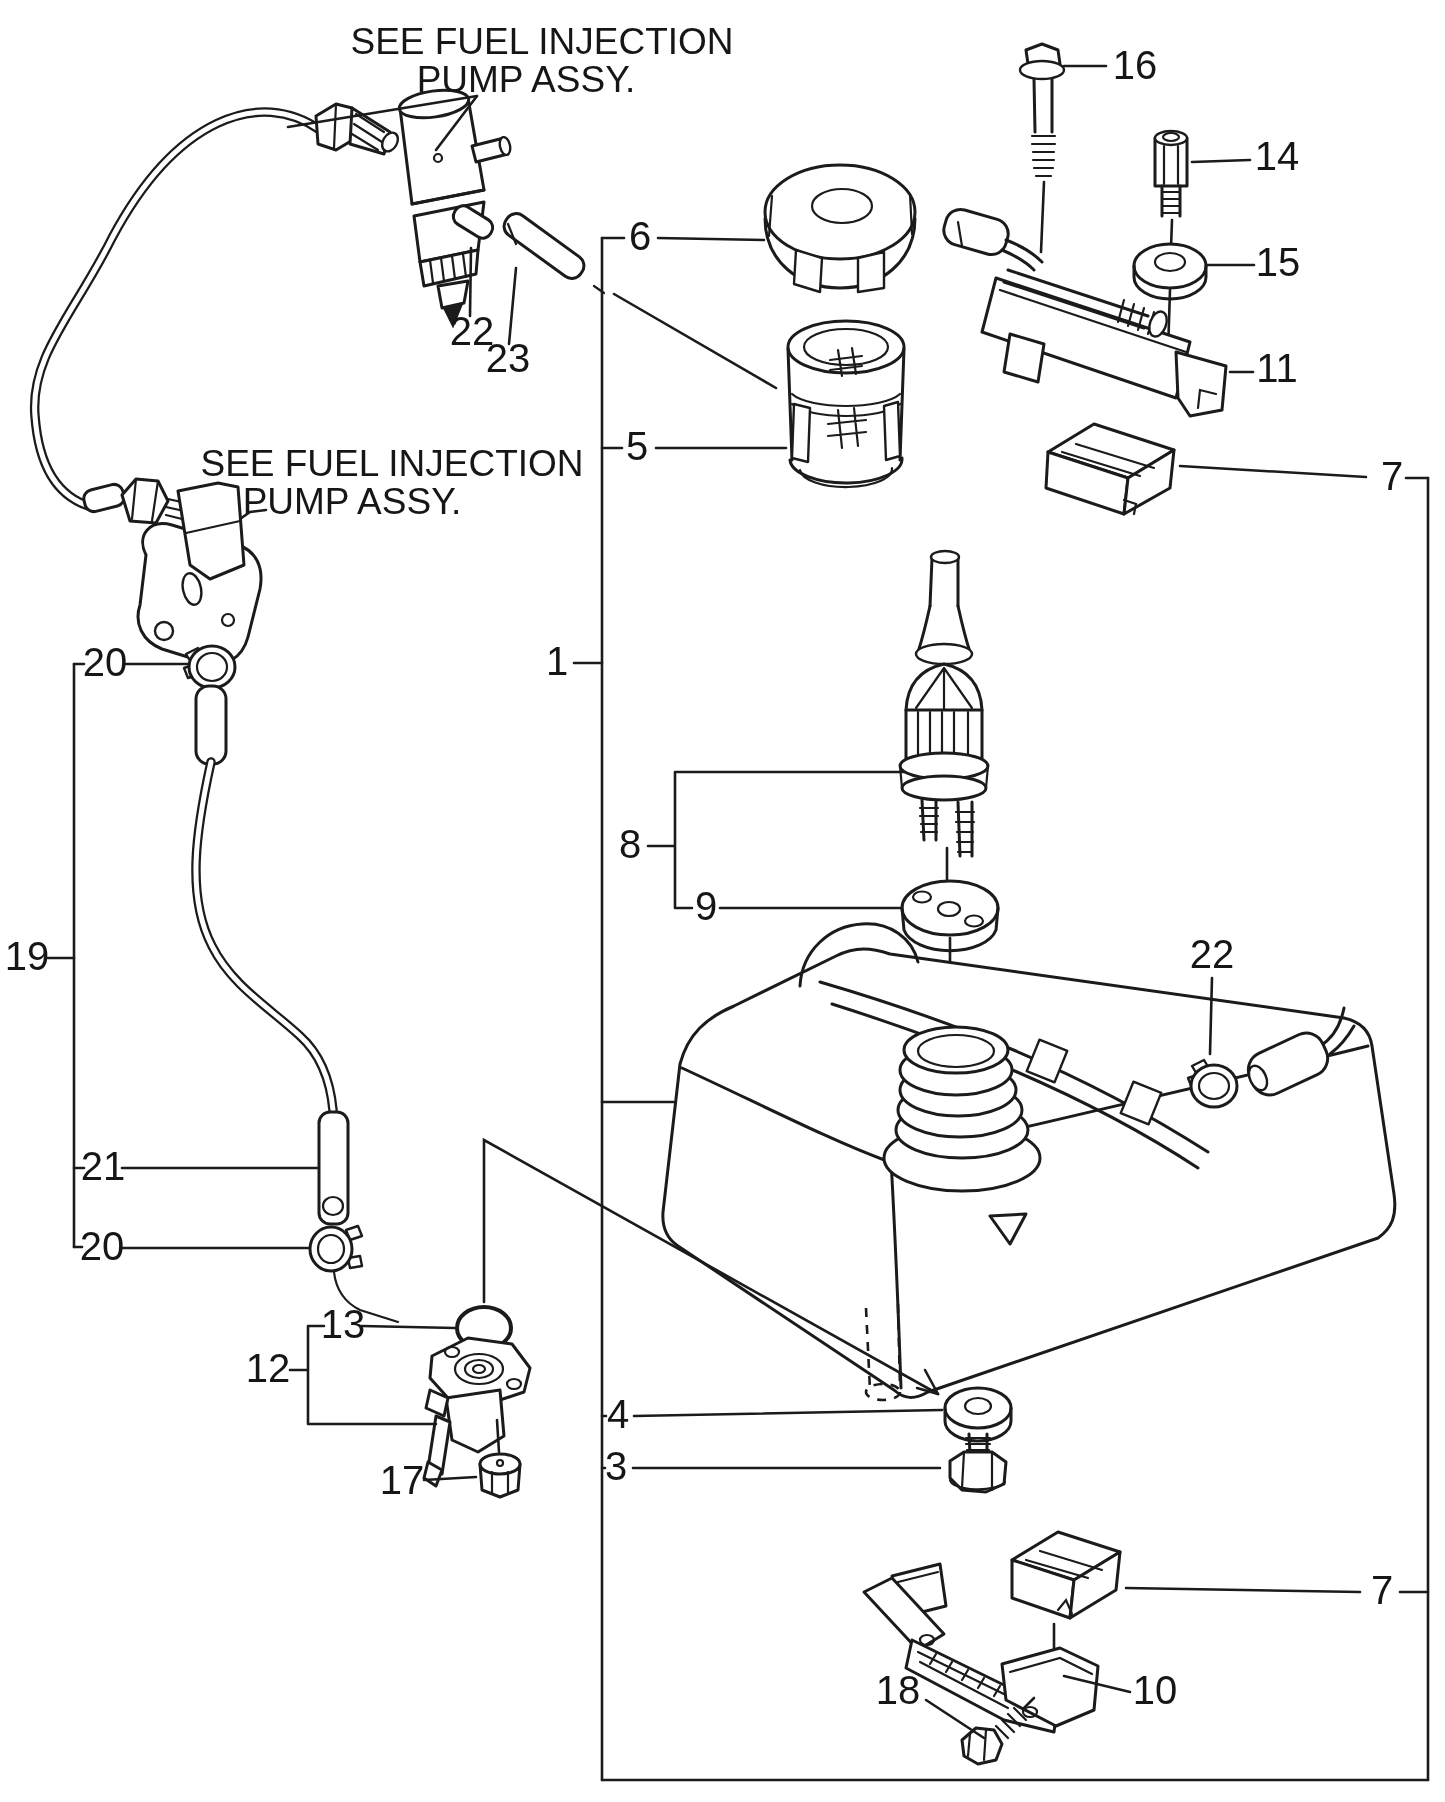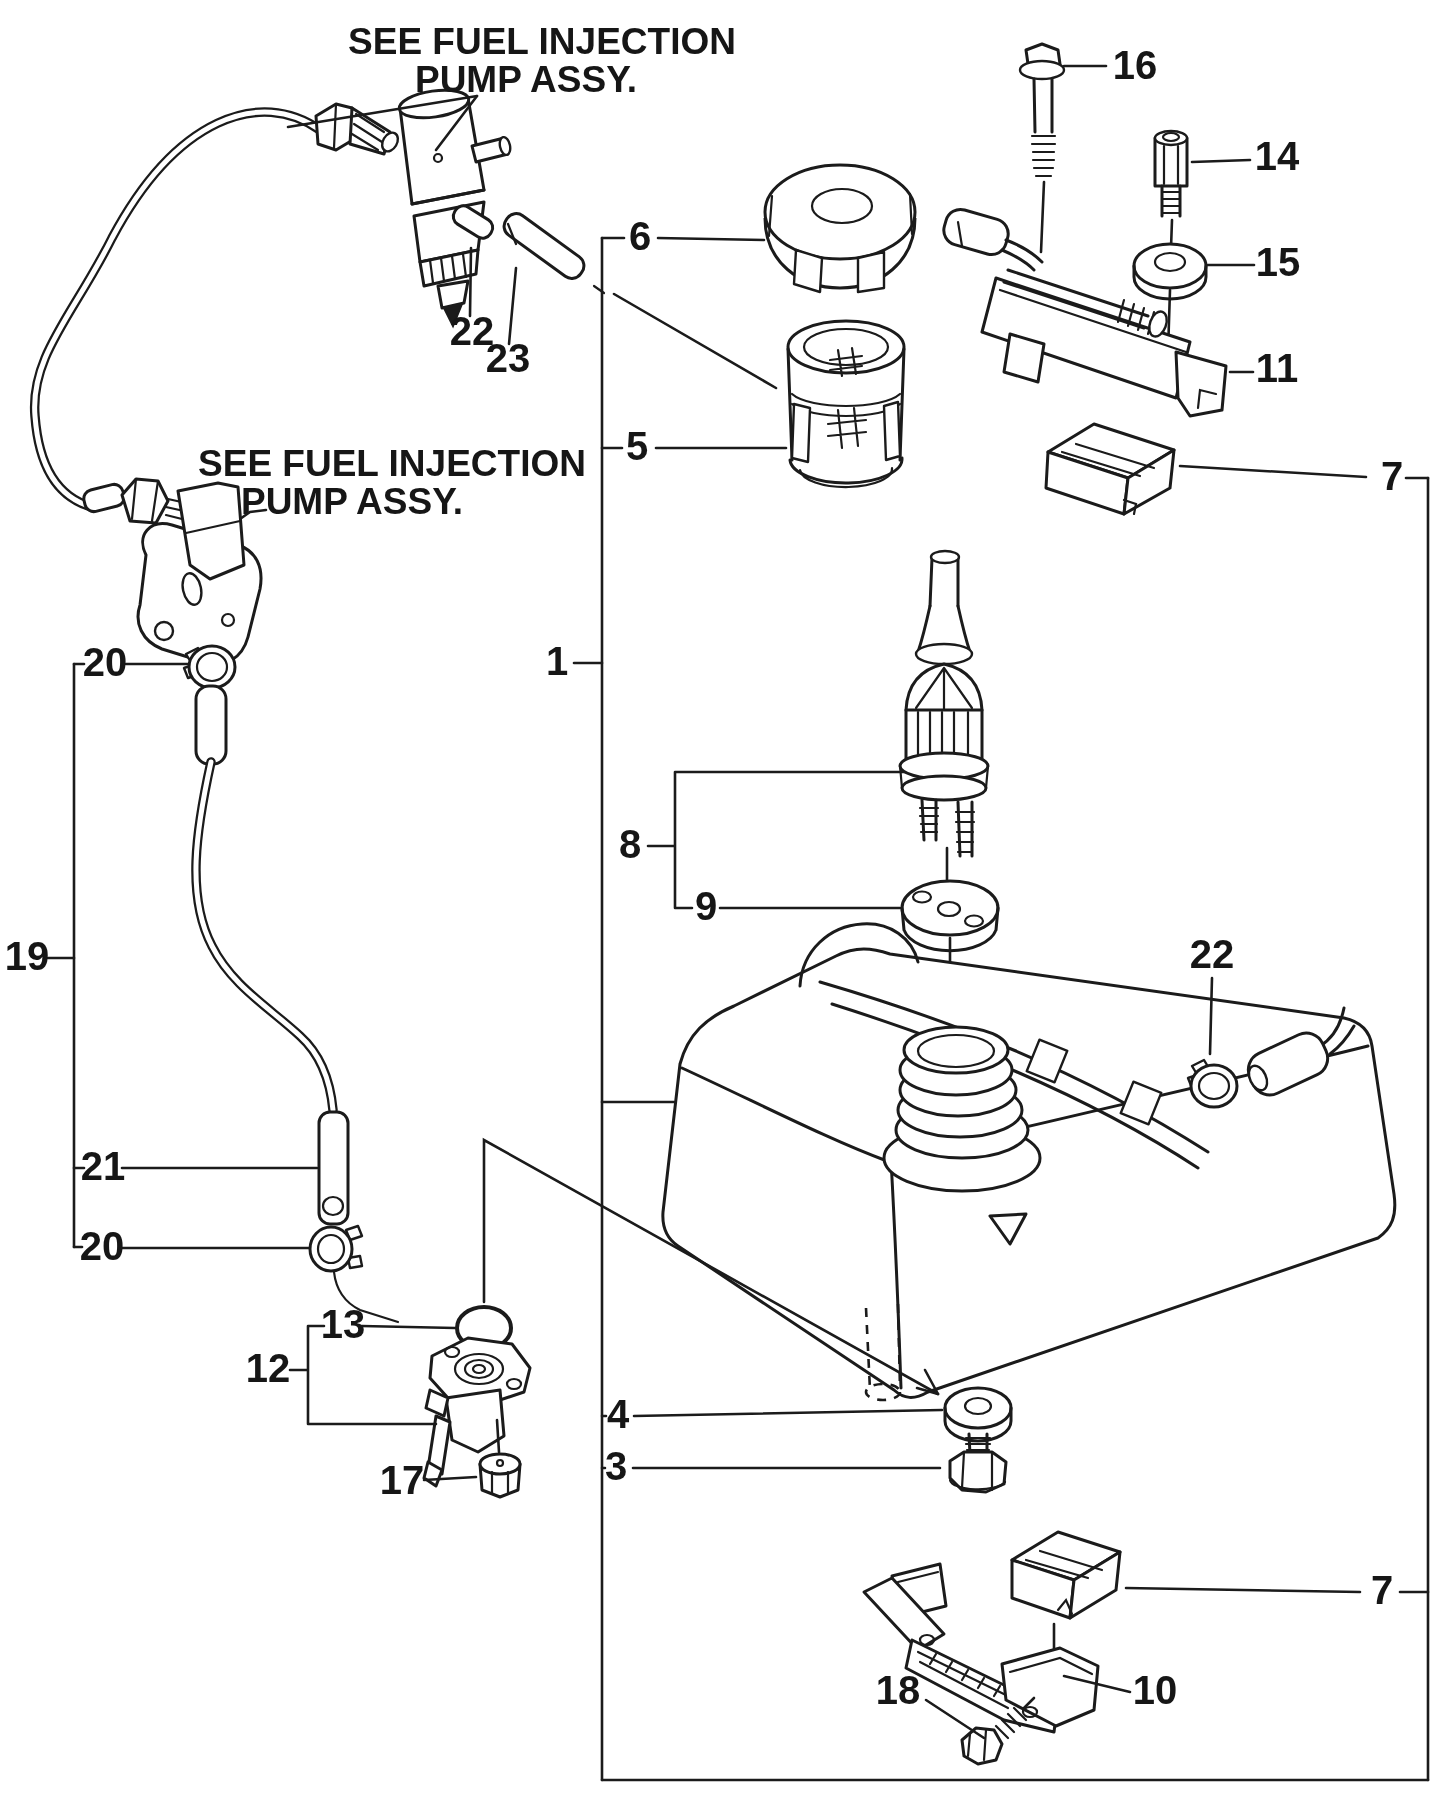--- a/index.html
+++ b/index.html
@@ -1,16 +1,16 @@
 <!DOCTYPE html>
 <html><head>
 <meta charset="utf-8">
 <style>
   html,body{margin:0;padding:0;background:#ffffff;}
-  .page{position:relative;width:1445px;height:1802px;background:#ffffff;overflow:hidden;font-weight:bold;}
+  .page{position:relative;width:1445px;height:1802px;background:#ffffff;overflow:hidden;}
   svg{display:block;}
   .ln{stroke:#1b1b1b;stroke-width:3;fill:none;stroke-linecap:round;stroke-linejoin:round;}
   .ld{stroke:#1b1b1b;stroke-width:2.6;fill:none;stroke-linecap:round;}
   .tn{stroke:#1b1b1b;stroke-width:2.2;fill:none;stroke-linecap:round;}
   .wh{fill:#ffffff;stroke:#1b1b1b;stroke-width:3;stroke-linejoin:round;}
   .wh2{fill:#ffffff;stroke:#1b1b1b;stroke-width:2.4;stroke-linejoin:round;}
   .pipe-outer{stroke:#1b1b1b;stroke-width:9.5;fill:none;stroke-linecap:round;}
   .pipe-inner{stroke:#ffffff;stroke-width:5;fill:none;stroke-linecap:round;}
   .lbl{font-family:"Liberation Sans",sans-serif;font-size:40px;fill:#161616;text-anchor:middle;}
   .note{font-family:"Liberation Sans",sans-serif;font-size:37px;fill:#161616;text-anchor:middle;}

